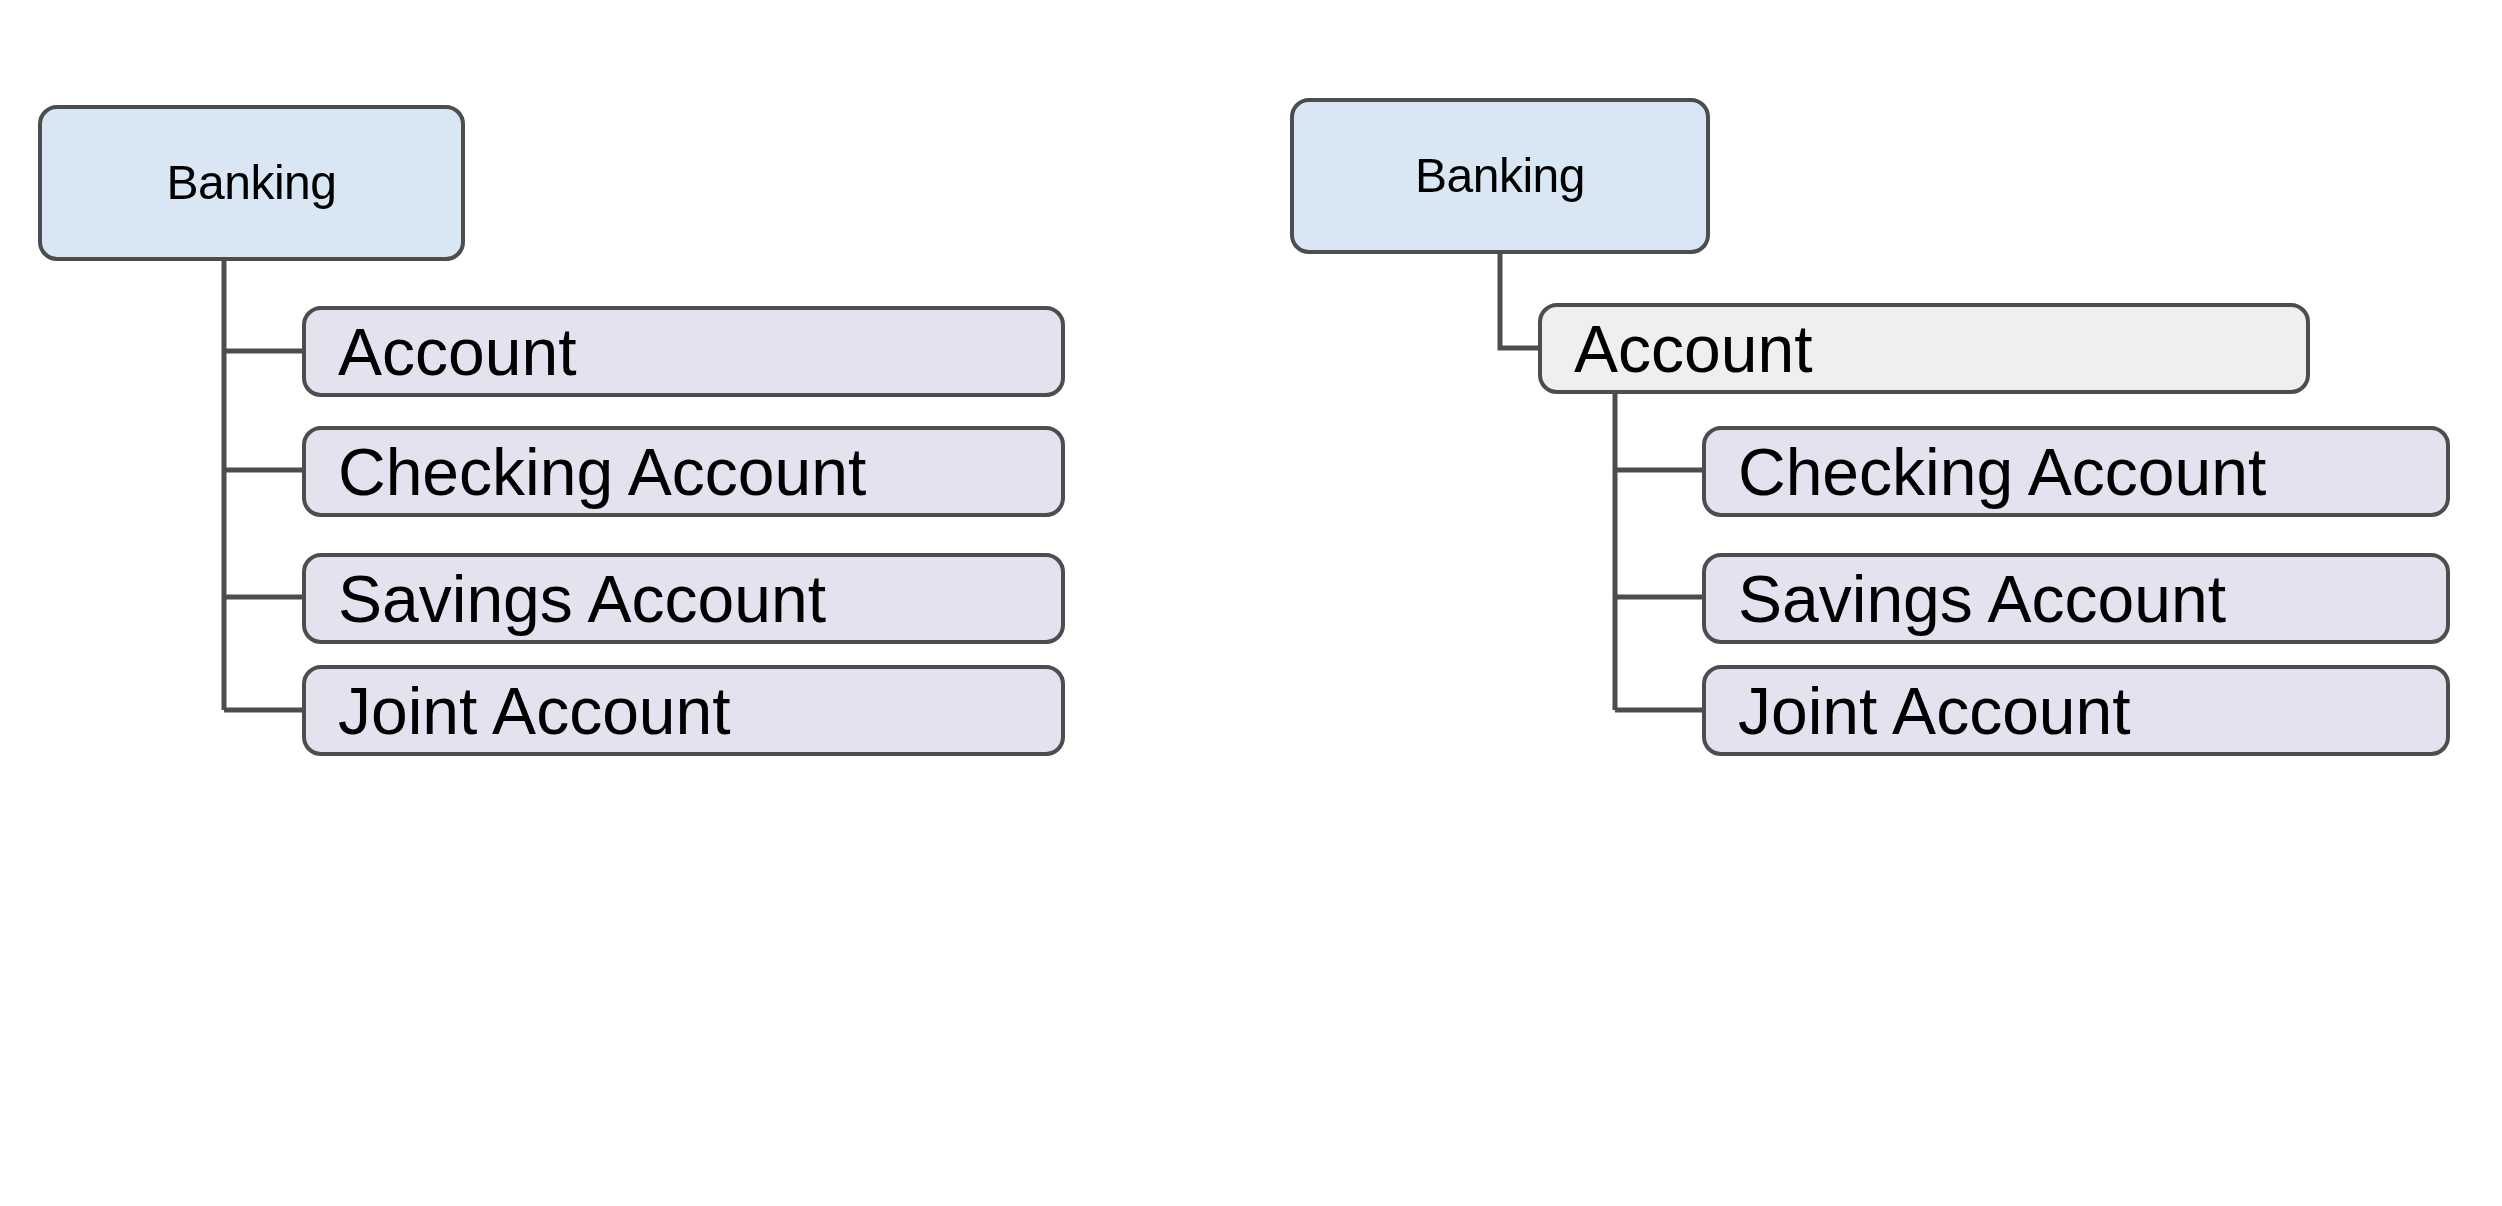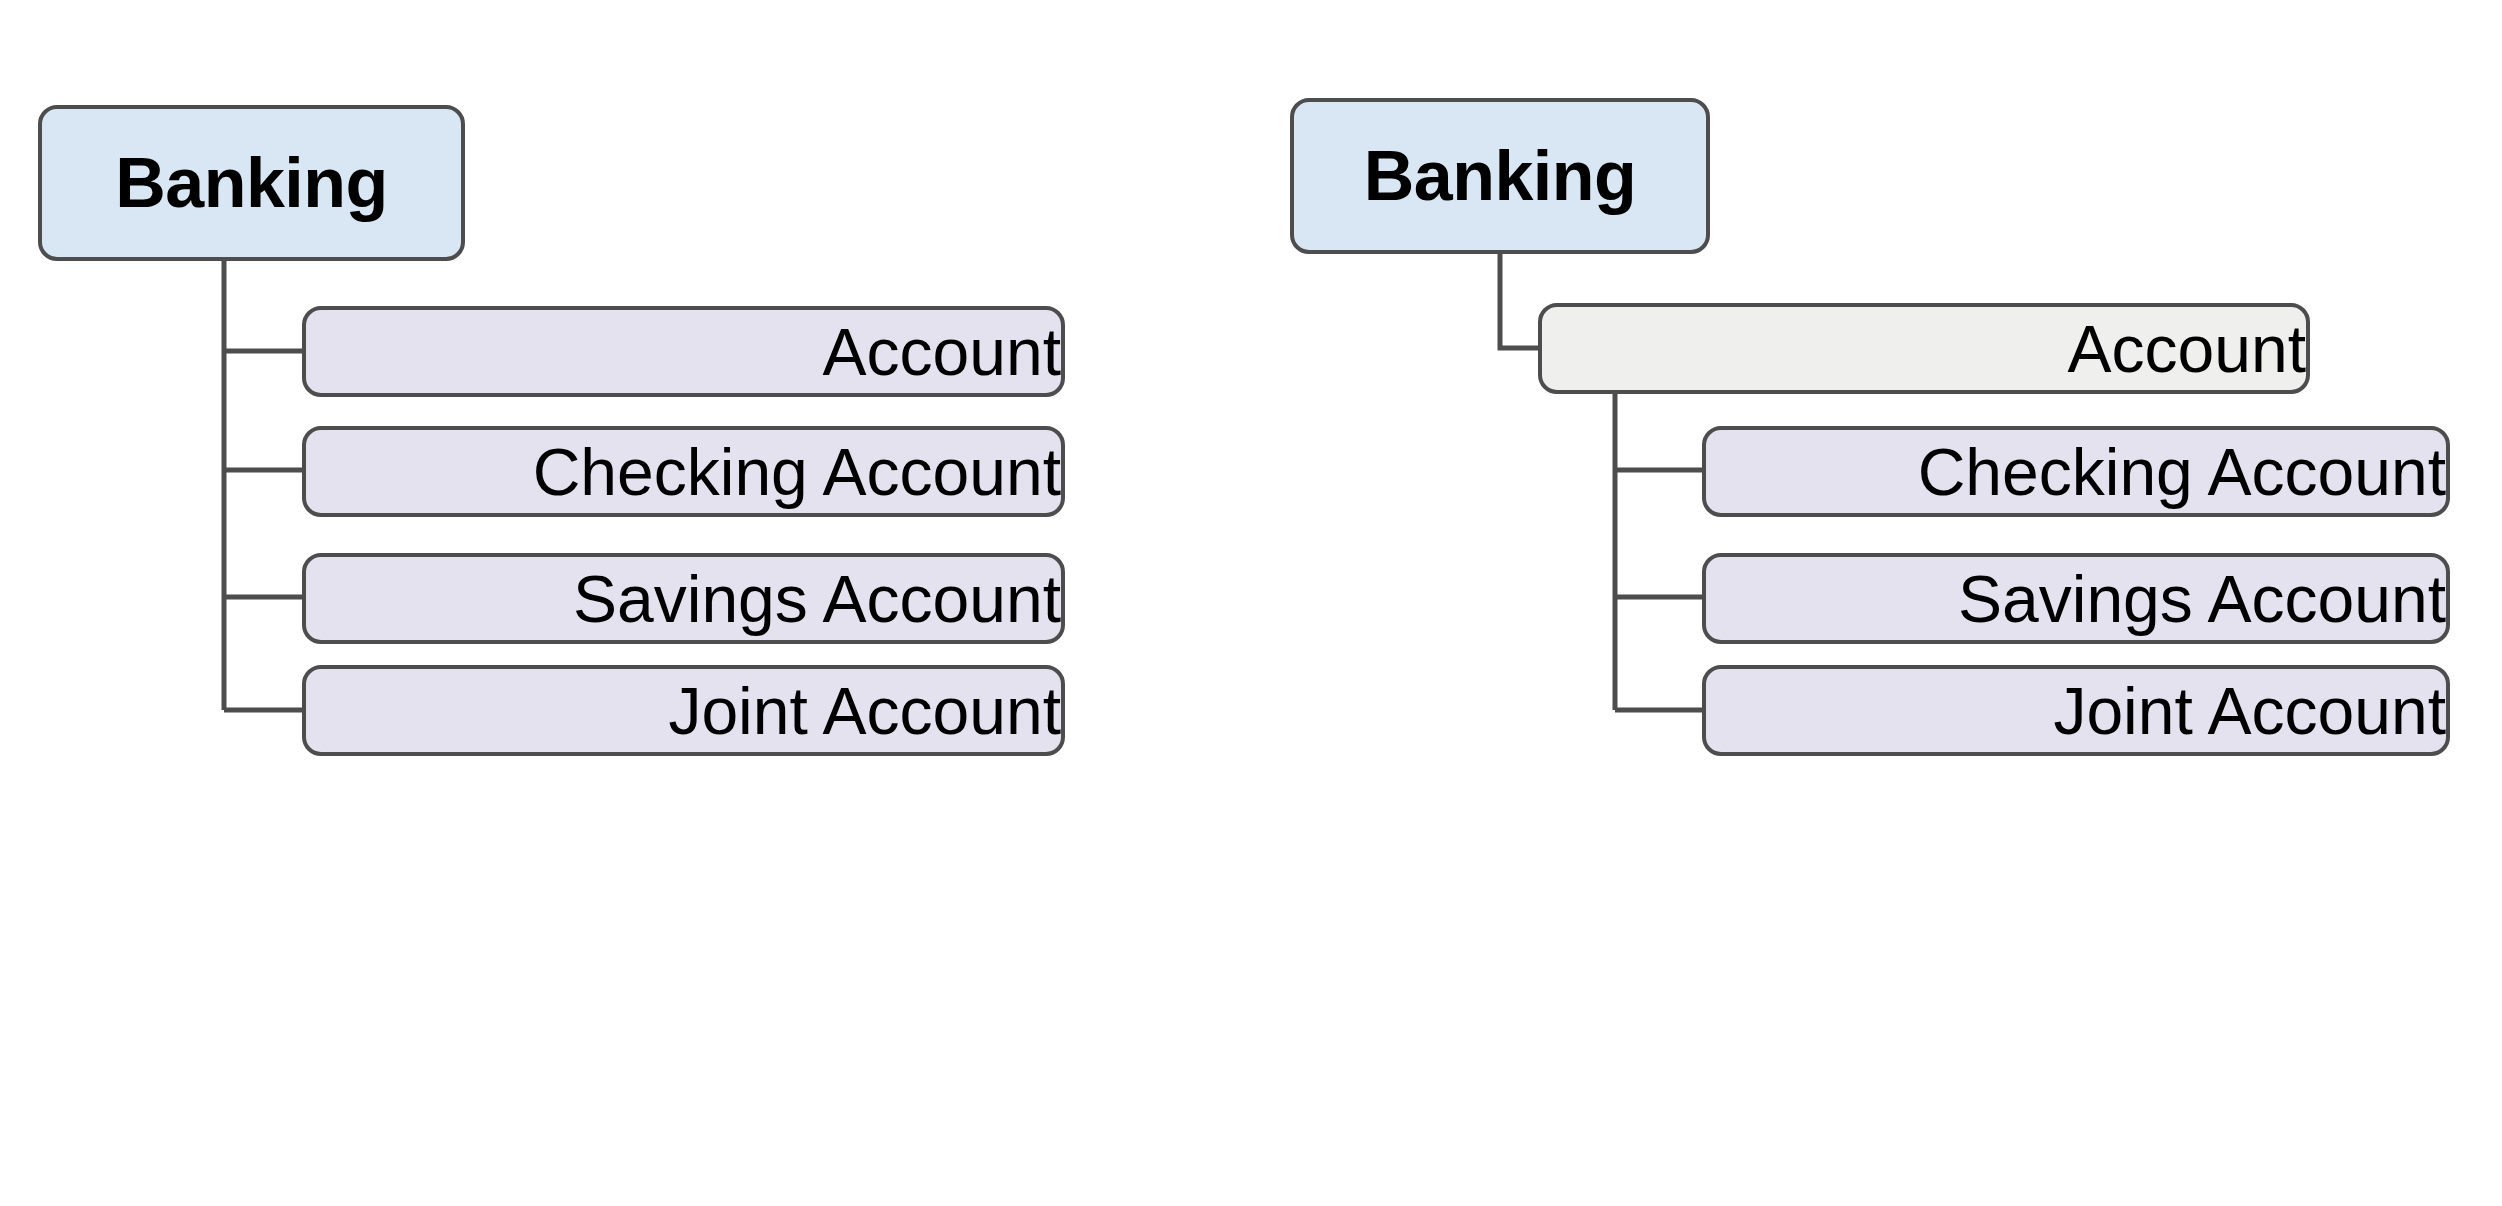--- a/index.html
+++ b/index.html
@@ -30,33 +30,32 @@
   .node {
     position: absolute;
     box-sizing: border-box;
     border: 4px solid #4d4d4d;
     border-radius: 19px;
     display: flex;
     align-items: center;
     color: #000000;
     white-space: nowrap;
     overflow: hidden;
-    justify-content: flex-end;
   }
   .node .label {
     display: block;
     line-height: 1;
   }
   .node.root {
     background: #d8e7f3;
     justify-content: center;
   }
   .node.root .label {
-    font-weight: bold;
-    font-size: 70px;
+    font-weight: normal;
+    font-size: 48px;
     letter-spacing: -0.5px;
   }
   .node.child {
     background: #e5e2ef;
     padding-left: 32px;
   }
   .node.child .label {
     font-weight: normal;
     font-size: 66px;
   }

